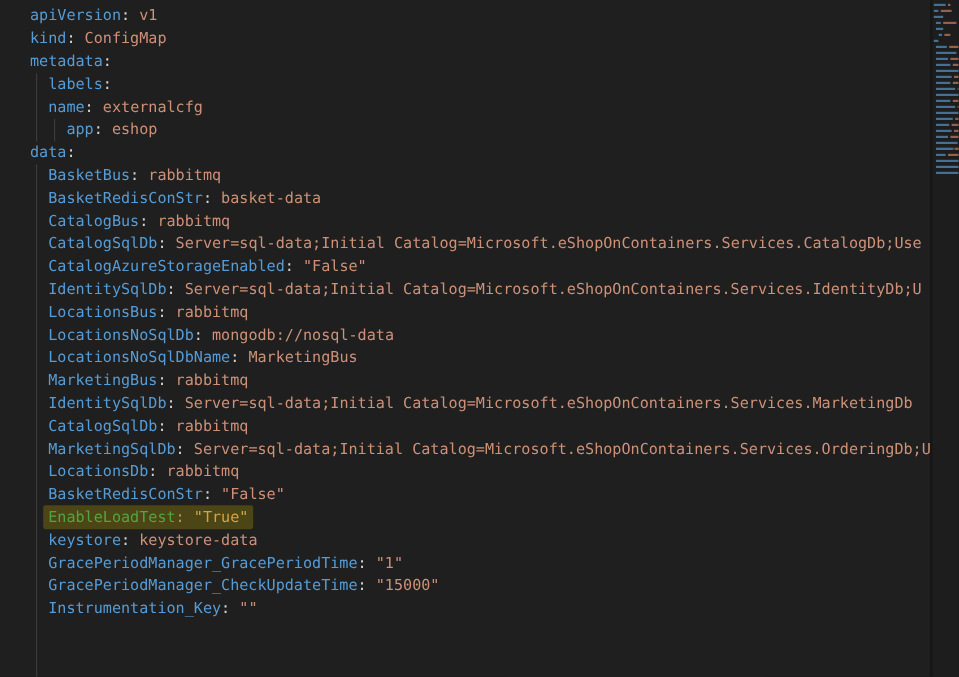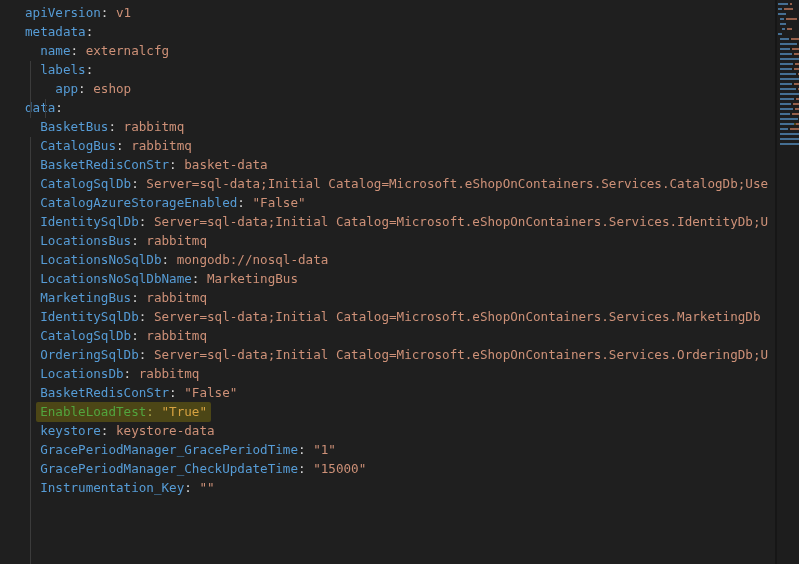--- a/index.html
+++ b/index.html
@@ -70,38 +70,39 @@
   .mm-key { height: 2px; background: #456f93; flex: none; }
   .mm-val { height: 2px; background: #96604a; flex: none; }
   .mm-line.mm-hl { background: #4c4616; }
 </style>
 </head>
 <body>
 
 <div class="editor">
   <div class="code-area">
       <div class="line"><span></span><span class="k">apiVersion</span><span class="p">:</span><span class="v"> v1</span></div>
+      <div class="line"><span></span><span class="k">kind</span><span class="p">:</span><span class="v"> ConfigMap</span></div>
       <div class="line"><span></span><span class="k">metadata</span><span class="p">:</span></div>
+      <div class="line"><span>  </span><span class="k">labels</span><span class="p">:</span></div>
       <div class="line"><span>  </span><span class="k">name</span><span class="p">:</span><span class="v"> externalcfg</span></div>
-      <div class="line"><span>  </span><span class="k">labels</span><span class="p">:</span></div>
       <div class="line"><span>    </span><span class="k">app</span><span class="p">:</span><span class="v"> eshop</span></div>
       <div class="line"><span></span><span class="k">data</span><span class="p">:</span></div>
       <div class="line"><span>  </span><span class="k">BasketBus</span><span class="p">:</span><span class="v"> rabbitmq</span></div>
+      <div class="line"><span>  </span><span class="k">BasketRedisConStr</span><span class="p">:</span><span class="v"> basket-data</span></div>
       <div class="line"><span>  </span><span class="k">CatalogBus</span><span class="p">:</span><span class="v"> rabbitmq</span></div>
-      <div class="line"><span>  </span><span class="k">BasketRedisConStr</span><span class="p">:</span><span class="v"> basket-data</span></div>
       <div class="line"><span>  </span><span class="k">CatalogSqlDb</span><span class="p">:</span><span class="v"> Server=sql-data;Initial Catalog=Microsoft.eShopOnContainers.Services.CatalogDb;Use</span></div>
       <div class="line"><span>  </span><span class="k">CatalogAzureStorageEnabled</span><span class="p">:</span><span class="v"> "False"</span></div>
       <div class="line"><span>  </span><span class="k">IdentitySqlDb</span><span class="p">:</span><span class="v"> Server=sql-data;Initial Catalog=Microsoft.eShopOnContainers.Services.IdentityDb;U</span></div>
       <div class="line"><span>  </span><span class="k">LocationsBus</span><span class="p">:</span><span class="v"> rabbitmq</span></div>
       <div class="line"><span>  </span><span class="k">LocationsNoSqlDb</span><span class="p">:</span><span class="v"> mongodb://nosql-data</span></div>
       <div class="line"><span>  </span><span class="k">LocationsNoSqlDbName</span><span class="p">:</span><span class="v"> MarketingBus</span></div>
       <div class="line"><span>  </span><span class="k">MarketingBus</span><span class="p">:</span><span class="v"> rabbitmq</span></div>
       <div class="line"><span>  </span><span class="k">IdentitySqlDb</span><span class="p">:</span><span class="v"> Server=sql-data;Initial Catalog=Microsoft.eShopOnContainers.Services.MarketingDb</span></div>
       <div class="line"><span>  </span><span class="k">CatalogSqlDb</span><span class="p">:</span><span class="v"> rabbitmq</span></div>
-      <div class="line"><span>  </span><span class="k">OrderingSqlDb</span><span class="p">:</span><span class="v"> Server=sql-data;Initial Catalog=Microsoft.eShopOnContainers.Services.OrderingDb;U</span></div>
+      <div class="line"><span>  </span><span class="k">MarketingSqlDb</span><span class="p">:</span><span class="v"> Server=sql-data;Initial Catalog=Microsoft.eShopOnContainers.Services.OrderingDb;U</span></div>
       <div class="line"><span>  </span><span class="k">LocationsDb</span><span class="p">:</span><span class="v"> rabbitmq</span></div>
       <div class="line"><span>  </span><span class="k">BasketRedisConStr</span><span class="p">:</span><span class="v"> "False"</span></div>
       <div class="line"><span>  </span><span class="hl"><span class="k">EnableLoadTest</span><span class="p">:</span><span class="v"> "True"</span></span></div>
       <div class="line"><span>  </span><span class="k">keystore</span><span class="p">:</span><span class="v"> keystore-data</span></div>
       <div class="line"><span>  </span><span class="k">GracePeriodManager_GracePeriodTime</span><span class="p">:</span><span class="v"> "1"</span></div>
       <div class="line"><span>  </span><span class="k">GracePeriodManager_CheckUpdateTime</span><span class="p">:</span><span class="v"> "15000"</span></div>
       <div class="line"><span>  </span><span class="k">Instrumentation_Key</span><span class="p">:</span><span class="v"> ""</span></div>
     </div>
   <div id="guides">
       <div class="guide" style="left: 30px; top: 61px; height: 57px;"></div>

